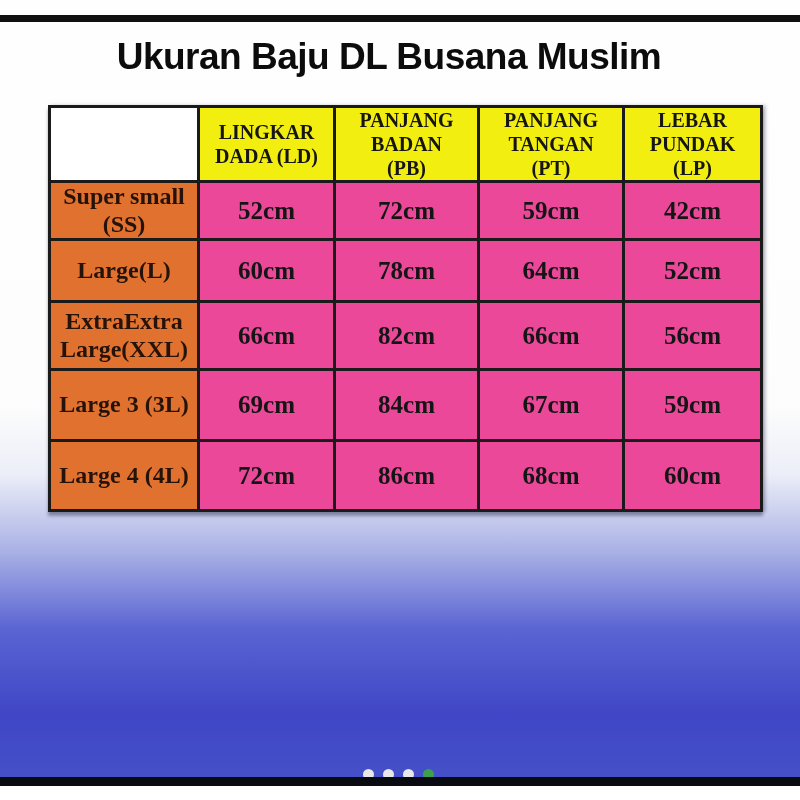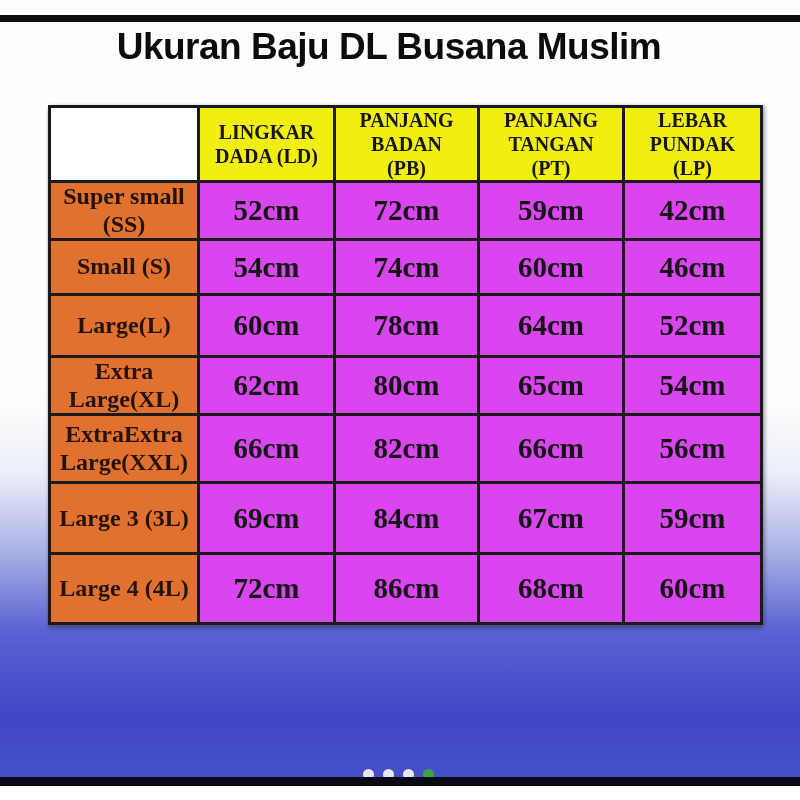--- a/index.html
+++ b/index.html
@@ -24,21 +24,21 @@
   }
   .top-bar{
     position:absolute;left:0;top:15px;width:800px;height:7px;
     background:#101010;
   }
   .bottom-bar{
     position:absolute;left:0;top:777px;width:800px;height:9px;
     background:#0a0a12;z-index:3;
   }
   .page-title{
-    position:absolute;left:0;top:26px;width:778px;
+    position:absolute;left:0;top:36px;width:778px;
     text-align:center;
     font-family:"Liberation Sans", sans-serif;
     font-weight:bold;font-size:37px;letter-spacing:-0.5px;
     color:#0c0c0c;
   }
   table.size-table{
     position:absolute;left:48px;top:105px;
     border-collapse:collapse;table-layout:fixed;
     width:712px;
     box-shadow:0 4px 3px rgba(50,50,80,0.45), 3px 0 3px rgba(50,50,80,0.25);
@@ -55,22 +55,22 @@
     background:var(--yellow);
     font-size:20px;line-height:1.2;
   }
   .size-table th.corner{background:#ffffff;}
   .size-table td.row-label{
     background:var(--orange);
     font-size:24px;line-height:1.15;
     color:#25130a;
   }
   .size-table td.val{
-    background:#d946ef;
-    font-size:29px;
+    background:#ec4899;
+    font-size:25px;
   }
   tr.hdr{height:61px;}
   tr.rh0{height:58px;} tr.rh1{height:55px;} tr.rh2{height:54px;}
   tr.rh3{height:62px;} tr.rh4{height:55px;} tr.rh5{height:68px;}
   tr.rh6{height:71px;} tr.rh7{height:70px;} tr.rh8{height:67px;}
   .dots{
     position:absolute;left:363px;top:769px;z-index:2;
     display:flex;gap:9px;align-items:center;
   }
   .dot{width:11px;height:11px;border-radius:50%;}
@@ -107,41 +107,26 @@
 (LP)</th>
   </tr>
   <tr class="rh0">
     <td class="row-label">Super small
 (SS)</td>
     <td class="val">52cm</td>
     <td class="val">72cm</td>
     <td class="val">59cm</td>
     <td class="val">42cm</td>
   </tr>
-  <tr class="rh1">
-    <td class="row-label">Small (S)</td>
-    <td class="val">54cm</td>
-    <td class="val">74cm</td>
-    <td class="val">60cm</td>
-    <td class="val">46cm</td>
-  </tr>
   <tr class="rh3">
     <td class="row-label">Large(L)</td>
     <td class="val">60cm</td>
     <td class="val">78cm</td>
     <td class="val">64cm</td>
     <td class="val">52cm</td>
-  </tr>
-  <tr class="rh4">
-    <td class="row-label">Extra
-Large(XL)</td>
-    <td class="val">62cm</td>
-    <td class="val">80cm</td>
-    <td class="val">65cm</td>
-    <td class="val">54cm</td>
   </tr>
   <tr class="rh5">
     <td class="row-label">ExtraExtra
 Large(XXL)</td>
     <td class="val">66cm</td>
     <td class="val">82cm</td>
     <td class="val">66cm</td>
     <td class="val">56cm</td>
   </tr>
   <tr class="rh6">

